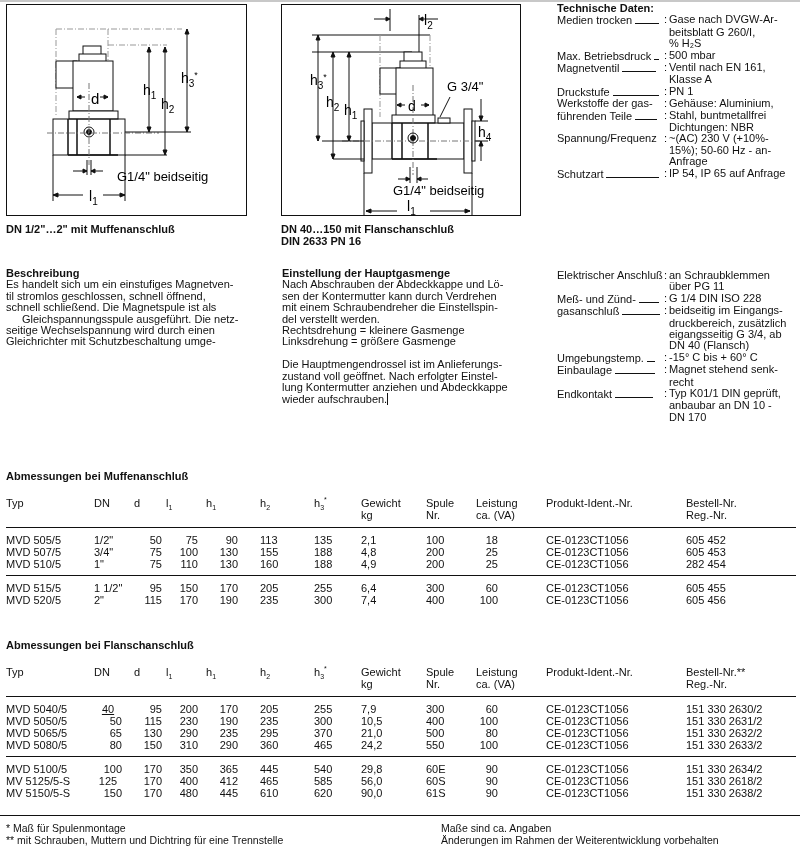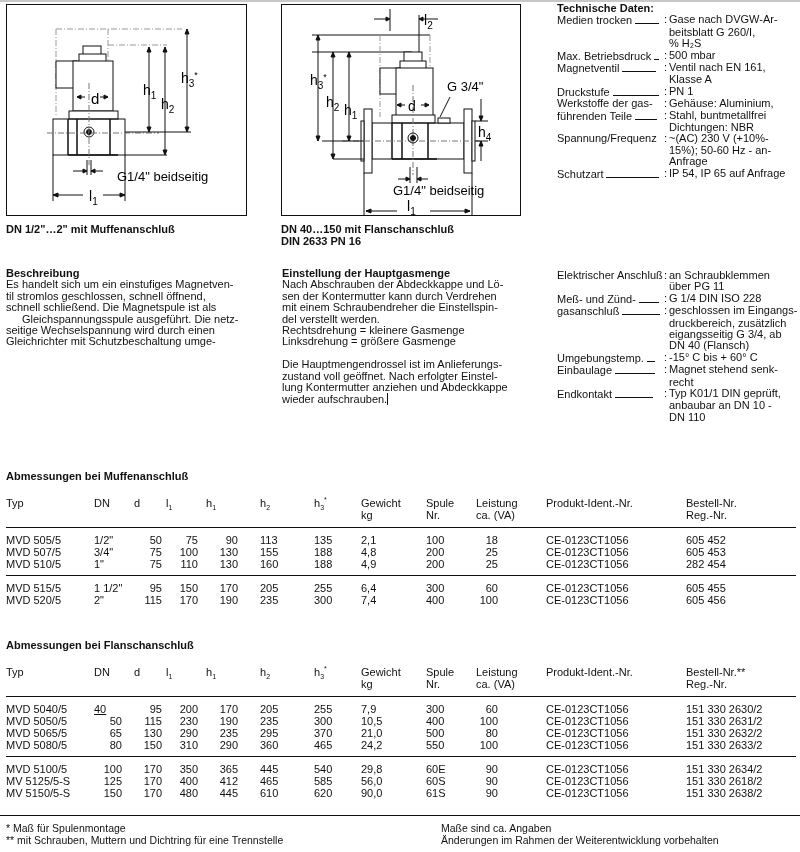--- a/index.html
+++ b/index.html
@@ -231,21 +231,21 @@
       <div class="trow">
         <div class="tlabel"></div>
         <div class="tval" style="padding-left: 2px;">über PG 11</div>
       </div>
       <div class="trow">
         <div class="tlabel"><span>Meß- und Zünd-</span><span class="ul" style="width: 20px; margin-left: 3px;"></span><span style="float: right;">:</span></div>
         <div class="tval" style="padding-left: 2px;">G 1/4 DIN ISO 228</div>
       </div>
       <div class="trow">
         <div class="tlabel"><span>gasanschluß</span><span class="ul" style="width: 38px; margin-left: 3px;"></span><span style="float: right;">:</span></div>
-        <div class="tval" style="padding-left: 2px;">geschlossen im Eingangs-</div>
+        <div class="tval" style="padding-left: 2px;">beidseitig im Eingangs-</div>
       </div>
       <div class="trow">
         <div class="tlabel"></div>
         <div class="tval" style="padding-left: 2px;">druckbereich, zusätzlich</div>
       </div>
       <div class="trow">
         <div class="tlabel"></div>
         <div class="tval" style="padding-left: 2px;">eigangsseitig G 3/4, ab</div>
       </div>
       <div class="trow">
@@ -267,21 +267,21 @@
       <div class="trow">
         <div class="tlabel"><span>Endkontakt</span><span class="ul" style="width: 38px; margin-left: 3px;"></span><span style="float: right;">:</span></div>
         <div class="tval" style="padding-left: 2px;">Typ K01/1 DIN geprüft,</div>
       </div>
       <div class="trow">
         <div class="tlabel"></div>
         <div class="tval" style="padding-left: 2px;">anbaubar an DN 10 -</div>
       </div>
       <div class="trow">
         <div class="tlabel"></div>
-        <div class="tval" style="padding-left: 2px;">DN 110</div>
+        <div class="tval" style="padding-left: 2px;">DN 170</div>
       </div>
     </div>
 </div>
 
 <div class="block" id="beschr">
   <div class="h">Beschreibung</div>
   <div id="beschrLines">
       <div style="min-height: 11.4px;">Es handelt sich um ein einstufiges Magnetven-</div>
       <div style="min-height: 11.4px;">til stromlos geschlossen, schnell öffnend,</div>
       <div style="min-height: 11.4px;">schnell schließend. Die Magnetspule ist als</div>
@@ -466,21 +466,21 @@
       <th>Produkt-Ident.-Nr.</th>
       <th>
           <div>Bestell-Nr.**</div>
           <div>Reg.-Nr.</div>
         </th>
     </tr>
   </thead>
   <tbody id="tbody2">
       <tr class="grp-start">
         <td>MVD 5040/5</td>
-        <td style="text-align: left; padding-right: 12px; text-decoration: underline;">40</td>
+        <td style="text-align: center; padding-right: 12px; text-decoration: underline;">40</td>
         <td style="text-align: right; padding-right: 4px;">95</td>
         <td style="text-align: right; padding-right: 8px;">200</td>
         <td style="text-align: right; padding-right: 22px;">170</td>
         <td>205</td>
         <td>255</td>
         <td style="padding-right: 0px;">7,9</td>
         <td>300</td>
         <td style="text-align: right; padding-right: 48px;">60</td>
         <td>CE-0123CT1056</td>
         <td>151 330 2630/2</td>
@@ -536,21 +536,21 @@
         <td>445</td>
         <td>540</td>
         <td style="padding-right: 0px;">29,8</td>
         <td>60E</td>
         <td style="text-align: right; padding-right: 48px;">90</td>
         <td>CE-0123CT1056</td>
         <td>151 330 2634/2</td>
       </tr>
       <tr>
         <td>MV 5125/5-S</td>
-        <td style="text-align: right; padding-right: 12px;">125</td>
+        <td style="text-align: center; padding-right: 12px;">125</td>
         <td style="text-align: right; padding-right: 4px;">170</td>
         <td style="text-align: right; padding-right: 8px;">400</td>
         <td style="text-align: right; padding-right: 22px;">412</td>
         <td>465</td>
         <td>585</td>
         <td style="padding-right: 0px;">56,0</td>
         <td>60S</td>
         <td style="text-align: right; padding-right: 48px;">90</td>
         <td>CE-0123CT1056</td>
         <td>151 330 2618/2</td>

